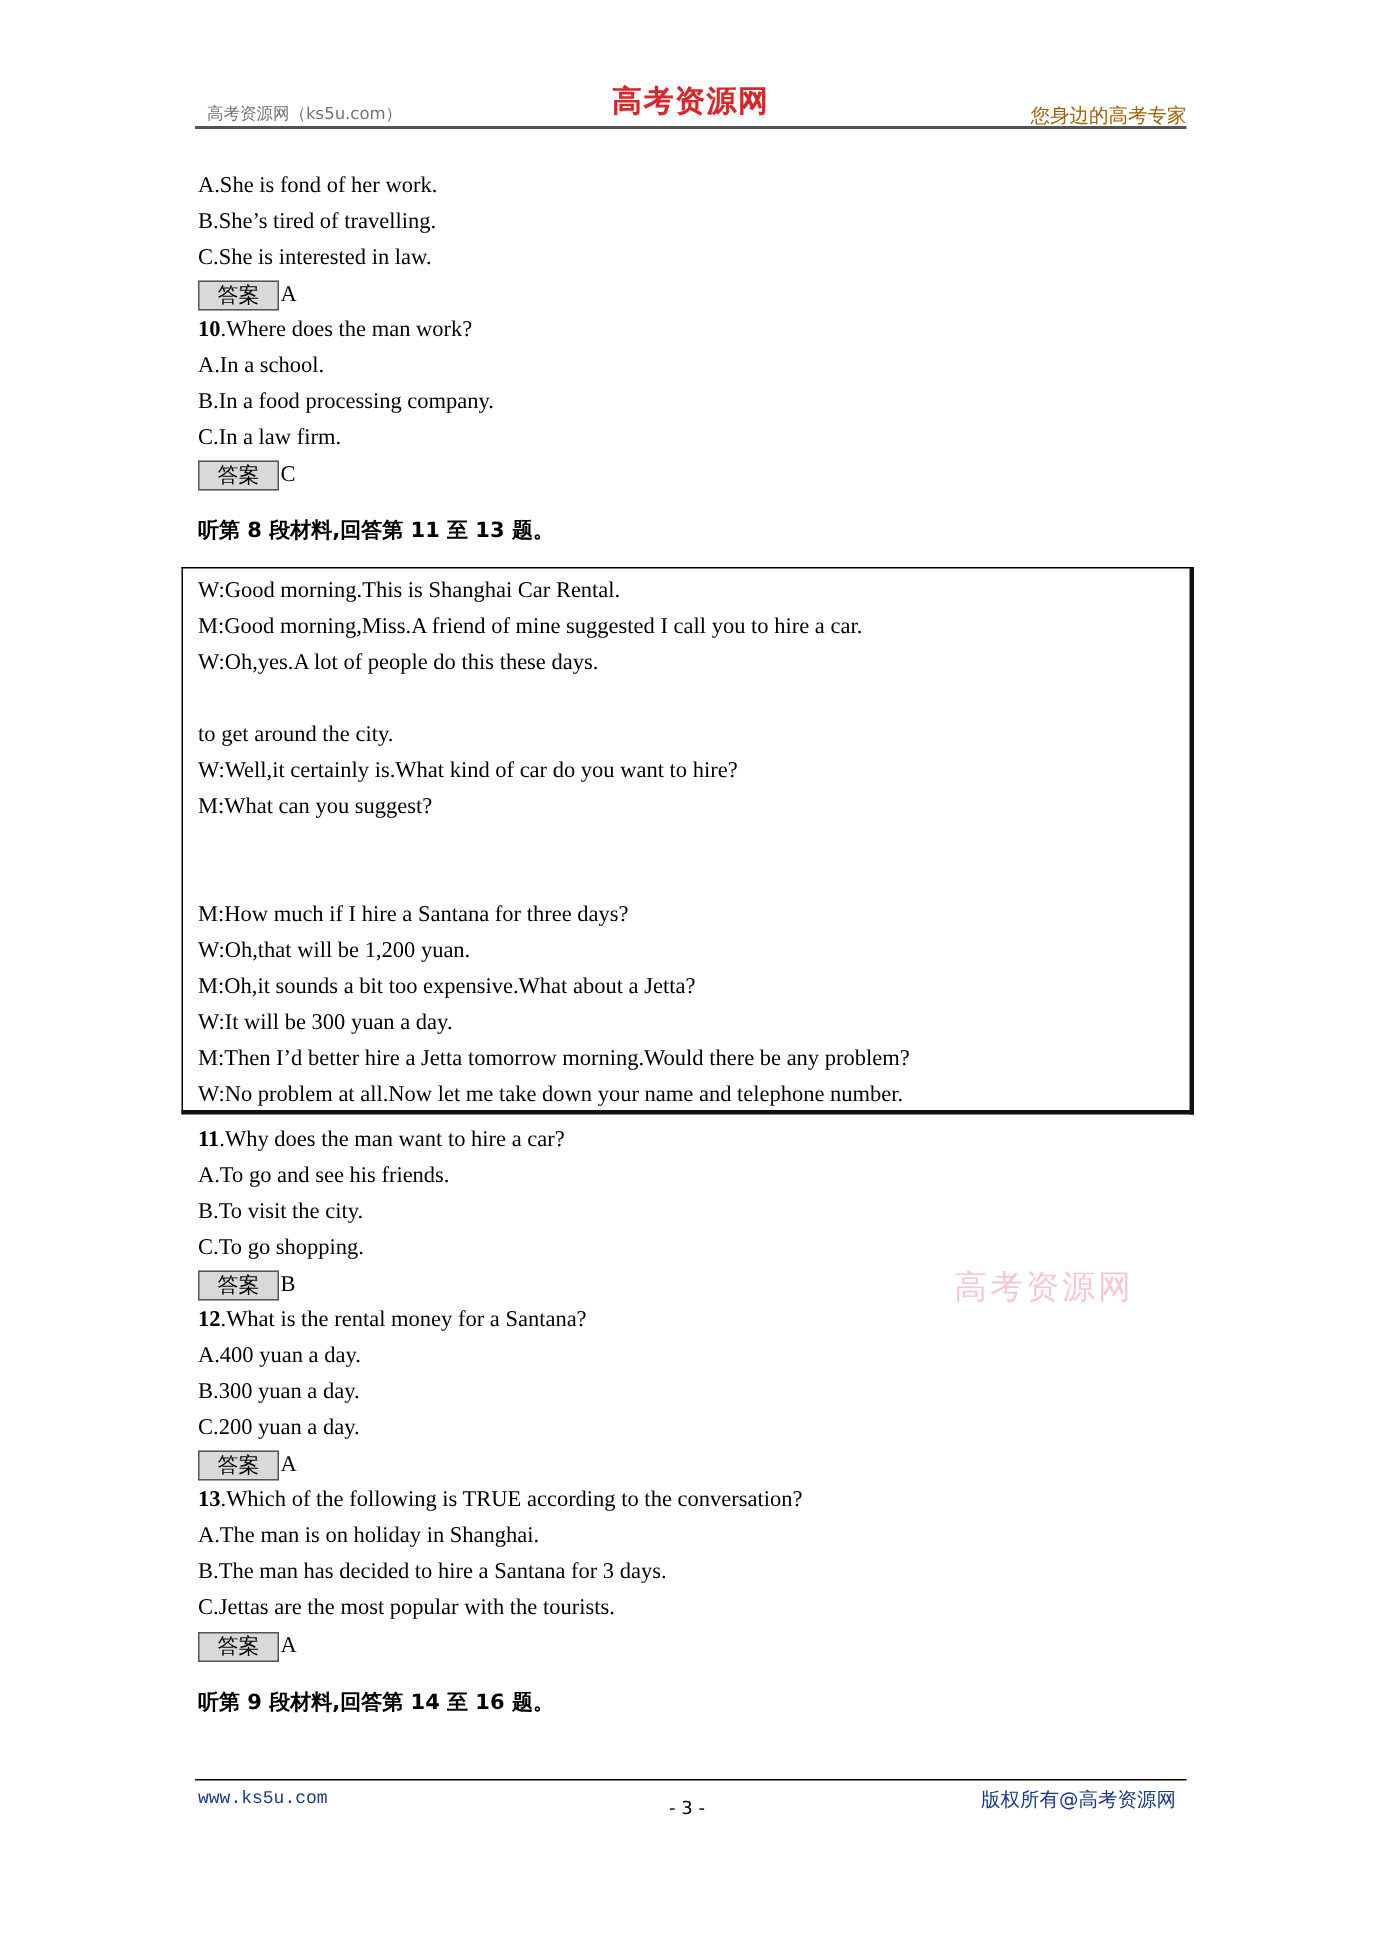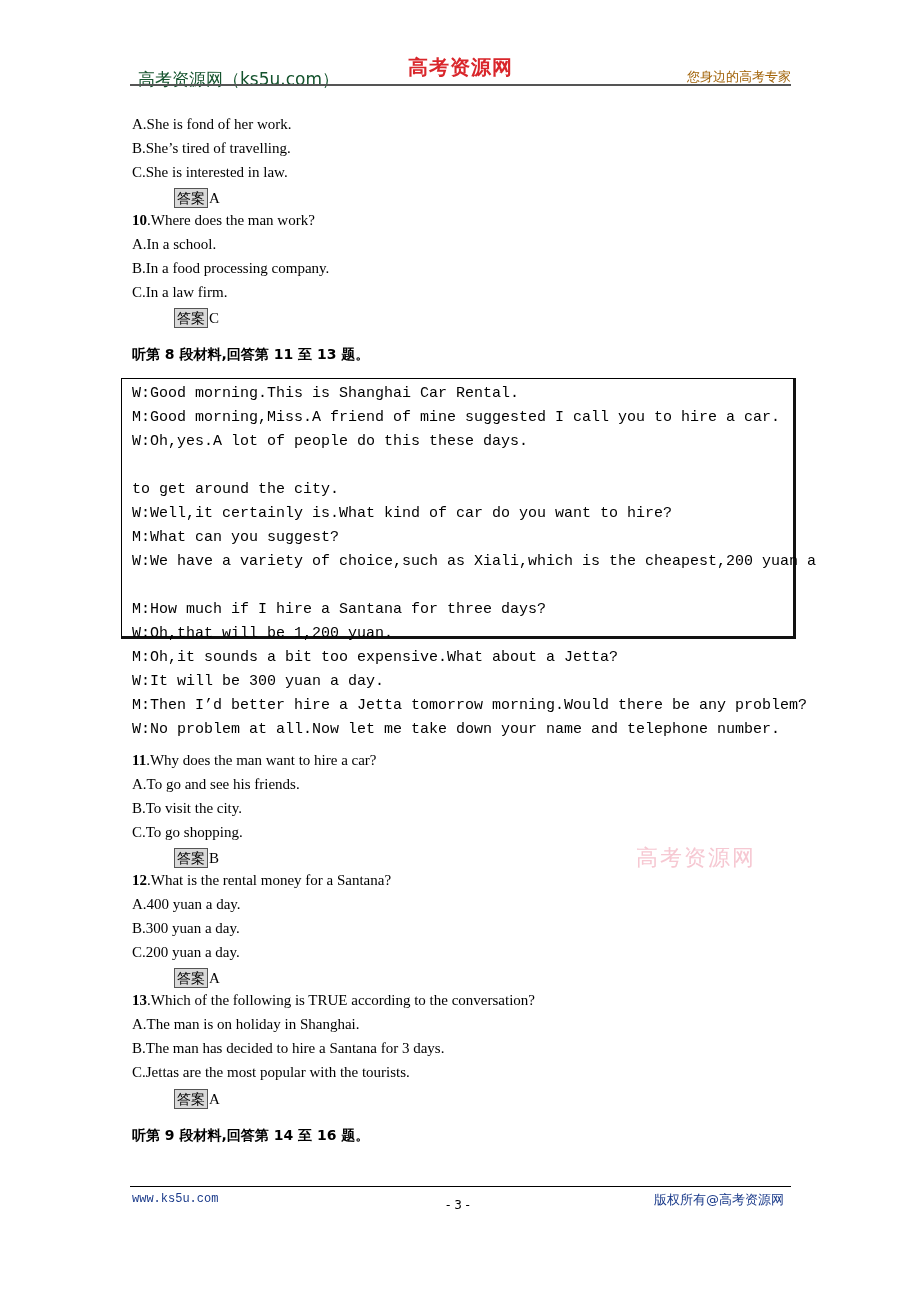--- a/index.html
+++ b/index.html
@@ -1,36 +1,36 @@
 <!DOCTYPE html>
 <html><head>
 <meta charset="utf-8">
 <style>
   html, body { margin: 0; padding: 0; background: #ffffff; }
   body { width: 920px; height: 1302px; position: relative; overflow: hidden;
          font-family: "Liberation Serif", "DejaVu Serif", serif; color: #000; }
   .header { position: absolute; left: 130px; top: 52px; width: 661px; height: 34px; }
-  .header .left { position: absolute; left: 8px; top: 16px; font-size: 17px; color: #14532d;
+  .header .left { position: absolute; left: 8px; top: 16px; font-size: 11px; color: #737373;
                   font-family: "DejaVu Sans", sans-serif; }
   .header .logo { position: absolute; left: 278px; top: 2px; font-size: 20px; font-weight: bold;
                   color: #d9262b; letter-spacing: 1px; font-family: "DejaVu Serif", serif; }
   .header .right { position: absolute; right: 0; top: 16px; font-size: 13px; color: #a16207;
                    font-family: Liberation Serif, serif; }
   .header-rule { position: absolute; left: 130px; top: 84px; width: 661px; height: 2px;
                  background: #555; }
   .line { position: absolute; left: 132px; font-size: 15px; line-height: 20px; white-space: nowrap; }
   .qnum { font-weight: bold; }
   .ans-badge { display: inline-block; font-family: "DejaVu Sans", sans-serif; font-size: 14px;
-               background: #d9d9d9; border: 1px solid #555; padding: 0 2px; line-height: 18px;
-               vertical-align: middle; margin-right: 1px; margin-left: 42px; }
+               background: #d9d9d9; border: 1px solid #555; padding: 0 12px; line-height: 18px;
+               vertical-align: middle; margin-right: 1px; }
   .ans-val { vertical-align: middle; }
   .section { font-family: "DejaVu Sans", sans-serif; font-size: 14px; font-weight: bold; text-align: center; }
-  .dialog-box { position: absolute; left: 121px; top: 378px; width: 675px; height: 261px;
+  .dialog-box { position: absolute; left: 121px; top: 378px; width: 675px; height: 365px;
                 border: 1px solid #000; border-right: 3px solid #111; border-bottom: 3px solid #111;
-                box-sizing: border-box; font-family: Liberation Mono, monospace; }
+                box-sizing: border-box; }
   .dialog-box .dl { position: absolute; left: 10px; font-size: 15px; line-height: 20px; white-space: nowrap; }
   .watermark { position: absolute; left: 636px; top: 843px; font-size: 22px; color: #f6c8d2;
                letter-spacing: 2px; font-family: "DejaVu Serif", serif; }
   .footer-rule { position: absolute; left: 130px; top: 1186px; width: 661px; height: 1px; background: #000; }
   .footer-left { position: absolute; left: 132px; top: 1192px; font-size: 12px; color: #1a3a8a;
                  font-family: "Liberation Mono", monospace; }
   .footer-center { position: absolute; left: 446px; top: 1198px; font-size: 12px;
                    font-family: "DejaVu Sans", sans-serif; }
   .footer-right { position: absolute; right: 136px; top: 1191px; font-size: 13px; color: #1a3a8a;
                   font-family: "DejaVu Sans", sans-serif; }
@@ -64,21 +64,20 @@
 
 <div class="line section" style="top:344px">听第 8 段材料,回答第 11 至 13 题。</div>
 
 <div class="dialog-box">
   <div class="dl" style="top:5px">W:Good morning.This is Shanghai Car Rental.</div>
   <div class="dl" style="top:29px">M:Good morning,Miss.A friend of mine suggested I call you to hire a car.</div>
   <div class="dl" style="top:53px">W:Oh,yes.A lot of people do this these days.</div>
   <div class="dl" style="top:101px">to get around the city.</div>
   <div class="dl" style="top:125px">W:Well,it certainly is.What kind of car do you want to hire?</div>
   <div class="dl" style="top:149px">M:What can you suggest?</div>
-  <div class="dl" style="top:173px">W:We have a variety of choice,such as Xiali,which is the cheapest,200 yuan a</div>
   <div class="dl" style="top:221px">M:How much if I hire a Santana for three days?</div>
   <div class="dl" style="top:245px">W:Oh,that will be 1,200 yuan.</div>
   <div class="dl" style="top:269px">M:Oh,it sounds a bit too expensive.What about a Jetta?</div>
   <div class="dl" style="top:293px">W:It will be 300 yuan a day.</div>
   <div class="dl" style="top:317px">M:Then I’d better hire a Jetta tomorrow morning.Would there be any problem?</div>
   <div class="dl" style="top:341px">W:No problem at all.Now let me take down your name and telephone number.</div>
 </div>
 
 <div class="line" style="top:750px">
   <span class="qnum">11</span><span>.Why does the man want to hire a car?</span>

